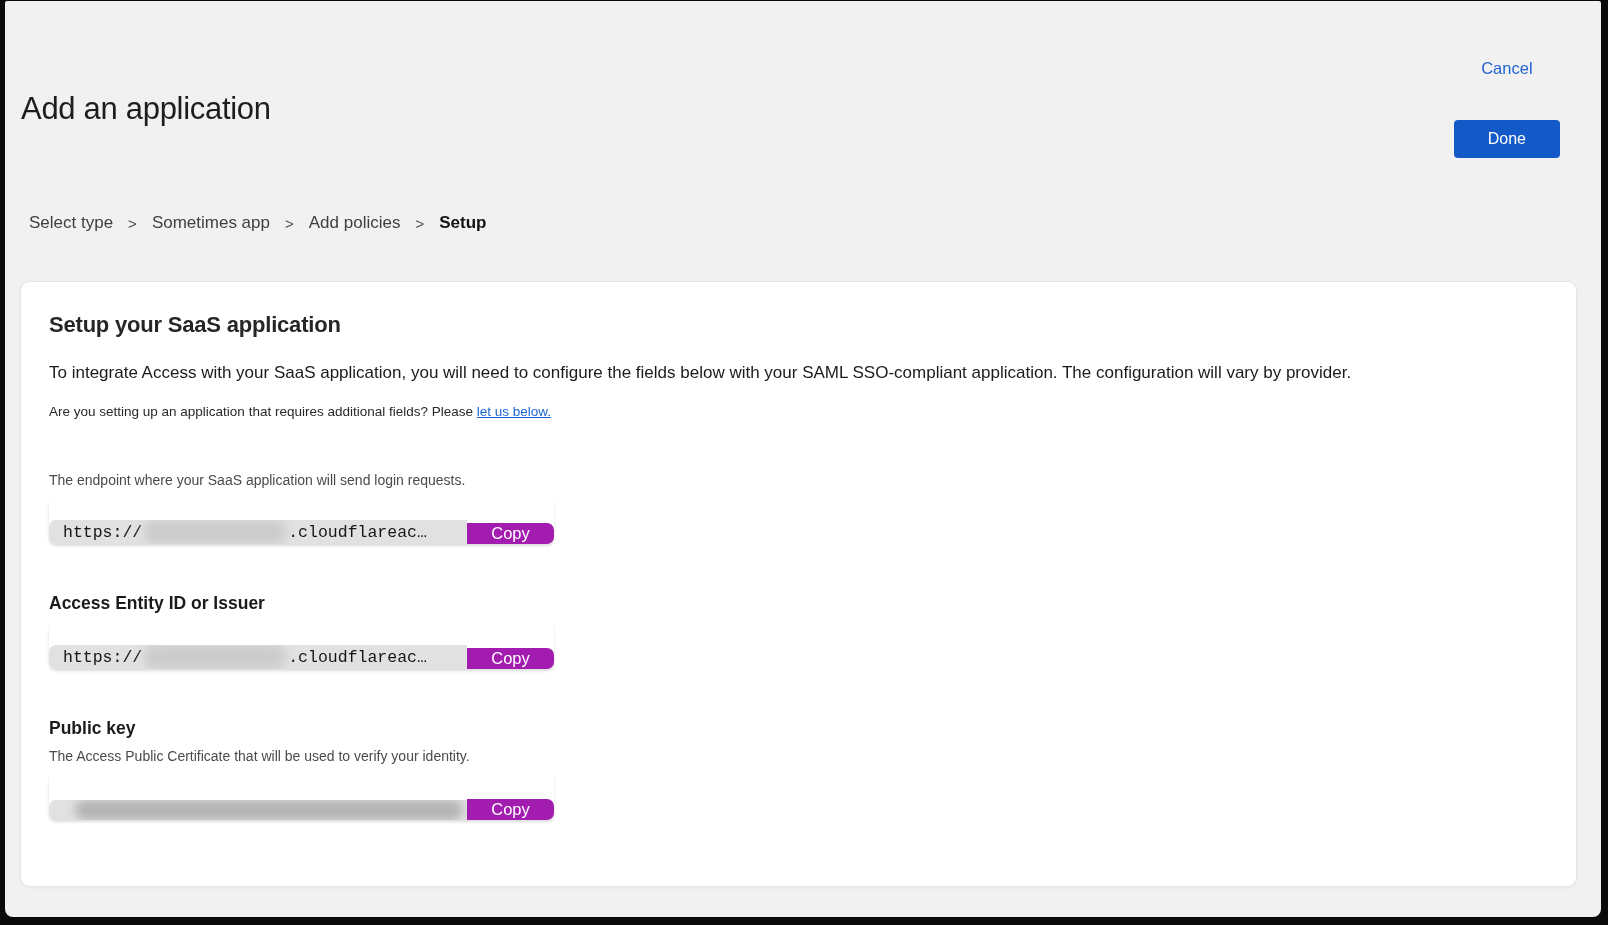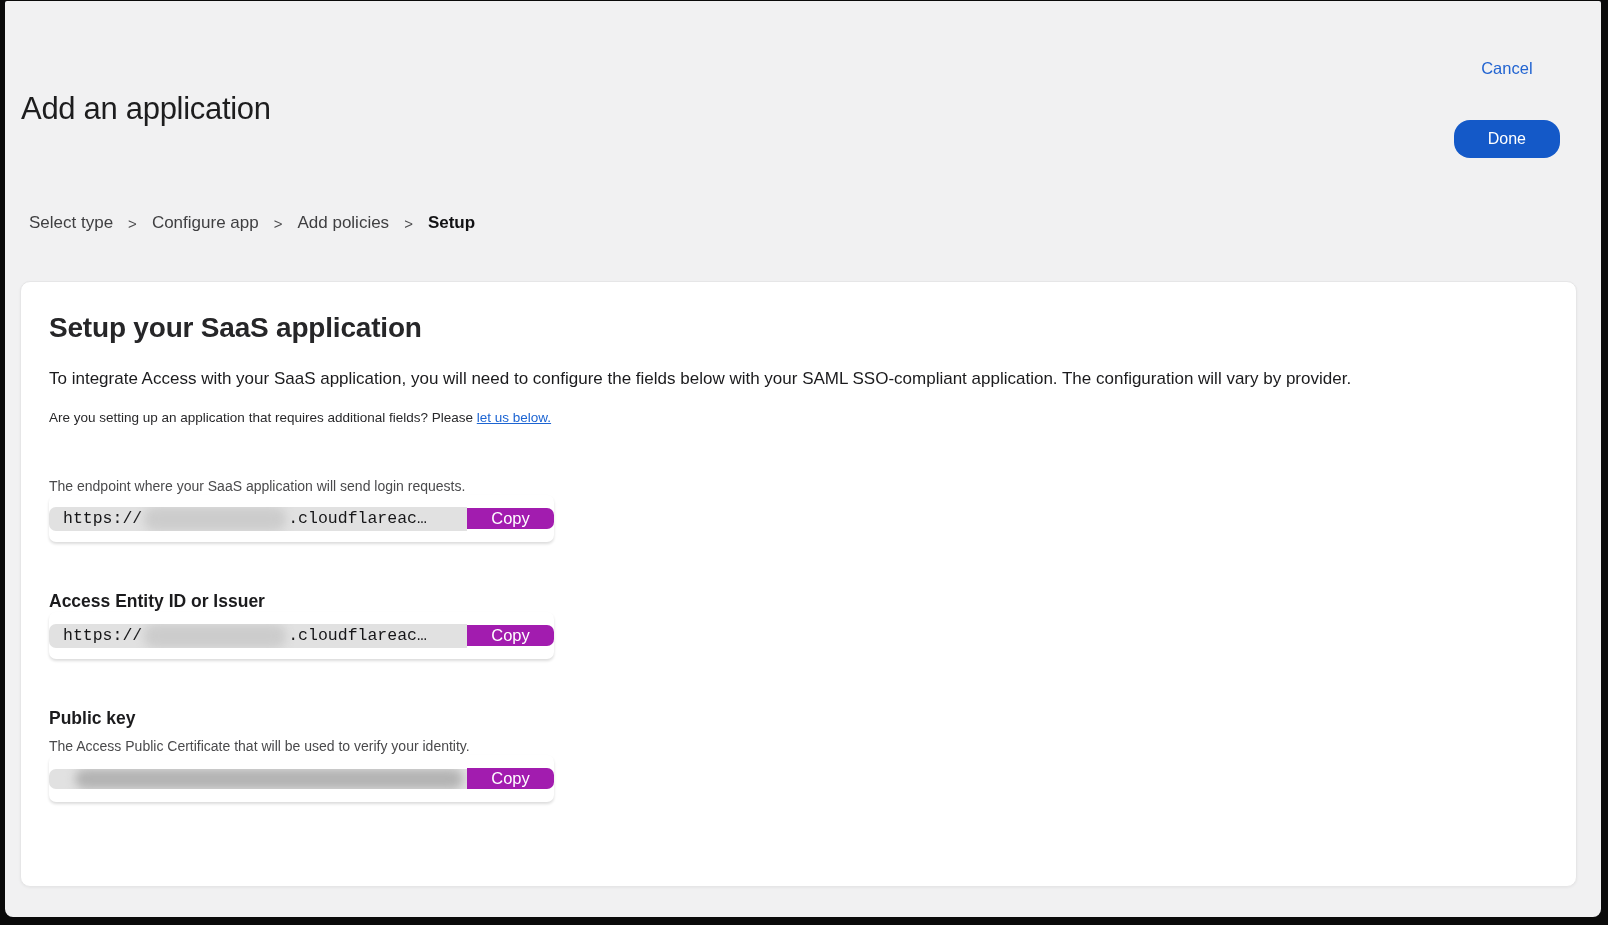--- a/index.html
+++ b/index.html
@@ -54,21 +54,21 @@
     padding: 0;
   }
   .done-btn {
     border: none;
     font-family: inherit;
     background: #1459c8;
     color: #ffffff;
     font-size: 16px;
     padding: 0 34px;
     height: 38px;
-    border-radius: 16px;
+    border-radius: 4px;
     cursor: pointer;
   }
   
   .breadcrumb {
     display: flex;
     align-items: center;
     margin: 55px 0 0 9px;
     font-size: 17px;
     color: #3f3f41;
   }
@@ -88,21 +88,21 @@
   .card {
     margin-top: 48px;
     background: #ffffff;
     border: 1px solid #e6e6e7;
     border-radius: 10px;
     padding: 30px 28px 54px 28px;
     min-height: 520px;
     box-shadow: 0 1px 3px rgba(0,0,0,0.05);
   }
   .card-heading {
-    font-size: 28px;
+    font-size: 22px;
     font-weight: 700;
     color: #262628;
     letter-spacing: -0.2px;
     margin: 0;
   }
   .card-intro {
     margin: 24px 0 16px 0;
     font-size: 17px;
     color: #1b1b1d;
     line-height: 22px;
@@ -131,23 +131,23 @@
     color: #1b1b1d;
     line-height: 22px;
   }
   .field-desc {
     margin-top: 9px;
     font-size: 14px;
     color: #4a4a4c;
     line-height: 17px;
   }
   .code-row {
-    margin-top: 0;
-    display: flex;
-    align-items: center;
+    margin-top: 8px;
+    display: flex;
+    align-items: flex-end;
     width: 505px;
     height: 47px;
     border-radius: 7px;
     box-shadow: 0 2px 3px rgba(0,0,0,0.14);
   }
   .code-box {
     display: flex;
     align-items: center;
     width: 418px;
     background: #e1e1e1;
@@ -200,21 +200,21 @@
       <div class="page-title">Add an application</div>
       <div class="header-actions">
         <button class="cancel-link">Cancel</button>
         <button class="done-btn">Done</button>
       </div>
     </div>
 
     <nav class="breadcrumb">
         <span class="crumb">Select type</span>
         <span class="crumb-sep">&gt;</span>
-        <span class="crumb">Configure app</span>
+        <span class="crumb">Sometimes app</span>
         <span class="crumb-sep">&gt;</span>
         <span class="crumb">Add policies</span>
         <span class="crumb-sep">&gt;</span>
         <span class="crumb active">Setup</span>
       </nav>
 
     <section class="card">
       <h2 class="card-heading">Setup your SaaS application</h2>
       <p class="card-intro">To integrate Access with your SaaS application, you will need to configure the fields below with your SAML SSO-compliant application. The configuration will vary by provider.</p>
       <p class="card-note"><span>Are you setting up an application that requires additional fields? Please </span><span class="note-link">let us below.</span></p>

